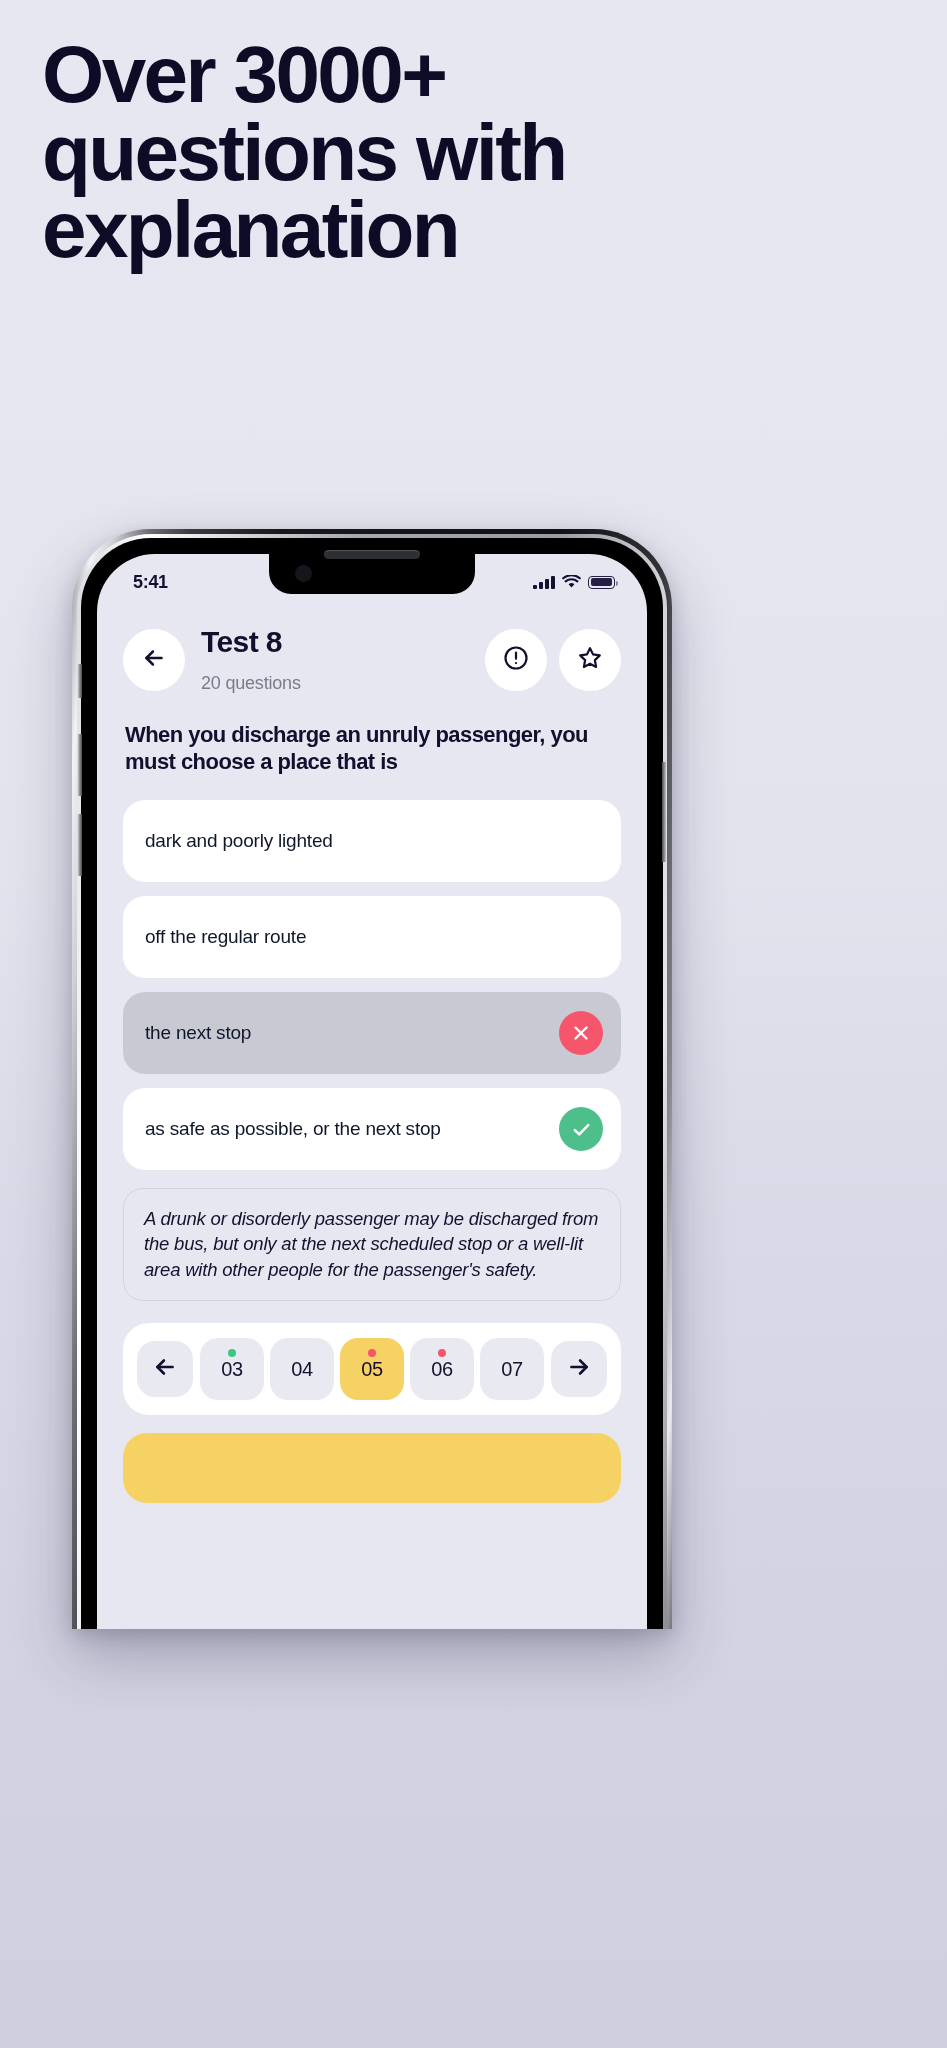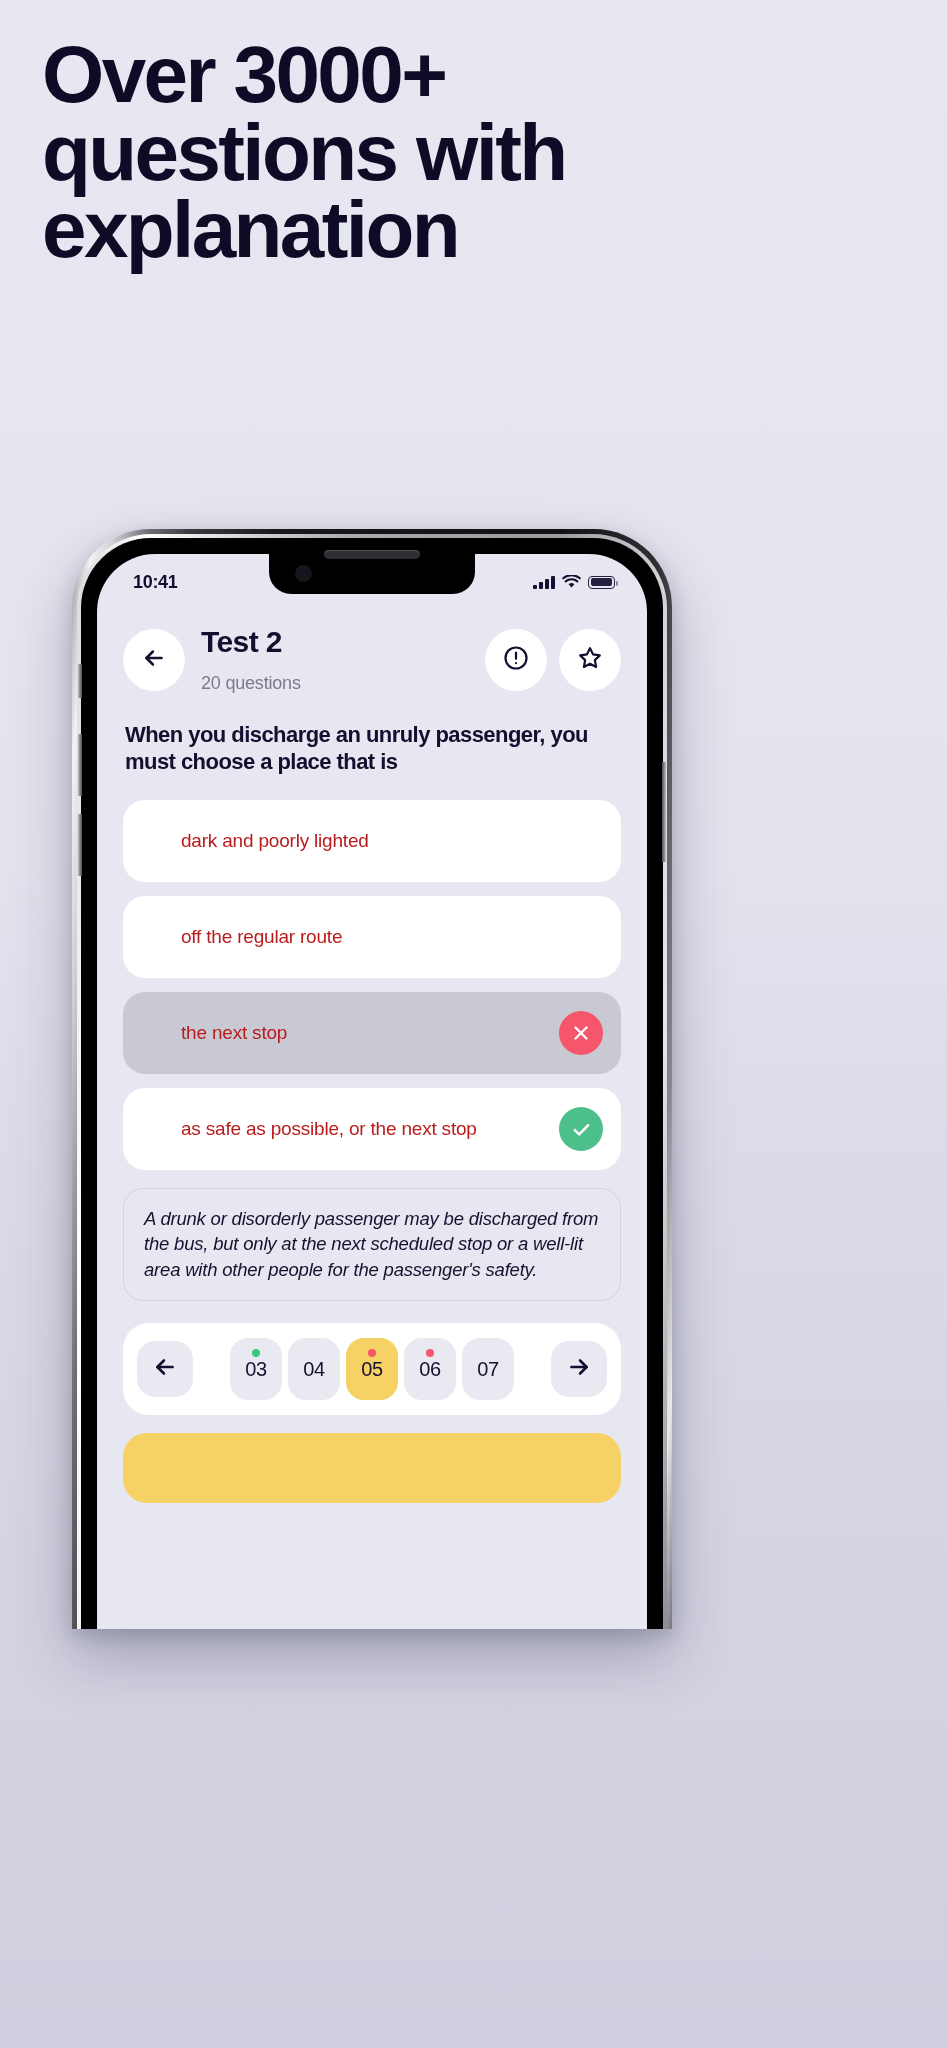--- a/index.html
+++ b/index.html
@@ -209,25 +209,24 @@
     min-height: 82px;
     display: flex;
     align-items: center;
     padding: 12px 18px 12px 22px;
     gap: 12px;
     position: relative;
   }
   .option.is-wrong { background: #c9c9d4; }
   .option-text {
     font-size: 19px;
-    color: #b91c1c;
+    color: #0f172a;
     letter-spacing: -0.2px;
     line-height: 1.3;
     flex: 1 1 auto;
-    margin-left: 36px;
   }
   .badge {
     width: 44px; height: 44px;
     border-radius: 50%;
     flex: 0 0 auto;
     display:flex; align-items:center; justify-content:center;
   }
   .badge-wrong { background: #f6566b; }
   .badge-right { background: #4dbf8a; }
 
@@ -256,21 +255,21 @@
   }
   .pager-nav {
     width: 56px; height: 56px;
     border-radius: 18px;
     background: #e9e9f2;
     display:flex; align-items:center; justify-content:center;
     flex: 0 0 auto;
   }
   .pager-nums { display:flex; align-items:center; gap: 6px; }
   .pnum {
-    width: 52px; height: 62px;
+    width: 64px; height: 62px;
     border-radius: 18px;
     background: #e9e9f2;
     display:flex; align-items:center; justify-content:center;
     font-size: 20px;
     color: #15112f;
     letter-spacing: -0.3px;
     position: relative;
   }
   .pnum.is-active { background: #f6d264; }
   .pnum .dot {
@@ -308,21 +307,21 @@
     <div class="btn-side btn-voldn"></div>
     <div class="btn-power"></div>
 
     <div class="screen">
 
       <div class="notch">
         <div class="notch-cam"></div>
       </div>
 
       <div class="statusbar">
-        <div class="status-time">10:41</div>
+        <div class="status-time">5:41</div>
         <div class="status-icons">
           <span class="signal">
             <i></i>
               <i></i>
               <i></i>
               <i></i>
           </span>
           <span class="wifi">
             <svg width="19" height="14" viewBox="0 0 19 14">
               <path d="M9.5 12.6 L6.6 9.3 a4.4 4.4 0 0 1 5.8 0 Z" fill="#151033"></path>
@@ -342,21 +341,21 @@
           <div class="circle-btn">
             <span>
               <svg width="26" height="26" viewBox="0 0 24 24" fill="none" stroke="#130f2e" stroke-width="2.3" stroke-linecap="round" stroke-linejoin="round">
                 <path d="M19 12H5"></path>
                   <path d="M11 18l-6-6 6-6"></path>
               </svg>
             </span>
           </div>
 
           <div class="titlewrap">
-            <div class="app-title">Test 2</div>
+            <div class="app-title">Test 8</div>
             <div class="app-sub">20 questions</div>
           </div>
 
           <div class="appbar-actions">
             <div class="circle-btn">
               <span>
                 <svg width="28" height="28" viewBox="0 0 24 24" fill="none" stroke="#130f2e" stroke-width="1.9" stroke-linecap="round">
                   <circle cx="12" cy="12" r="9"></circle>
                     <path d="M12 7.4v5.2"></path>
                     <circle cx="12" cy="16.3" r="0.95" fill="#130f2e" stroke="none"></circle>

